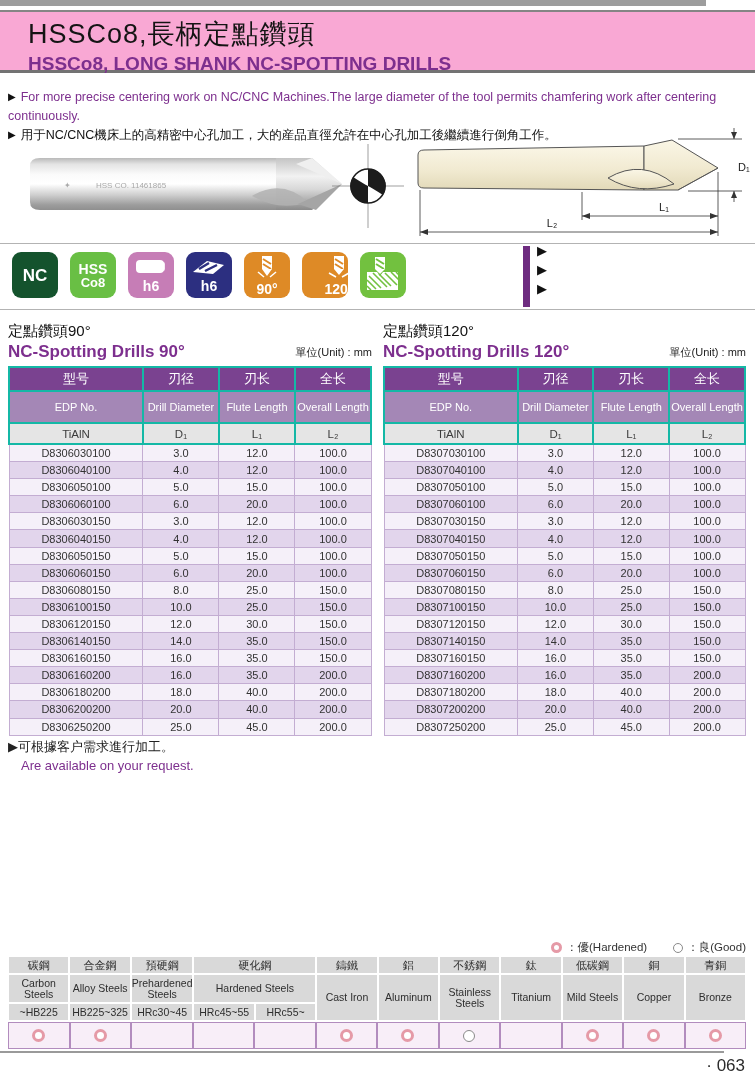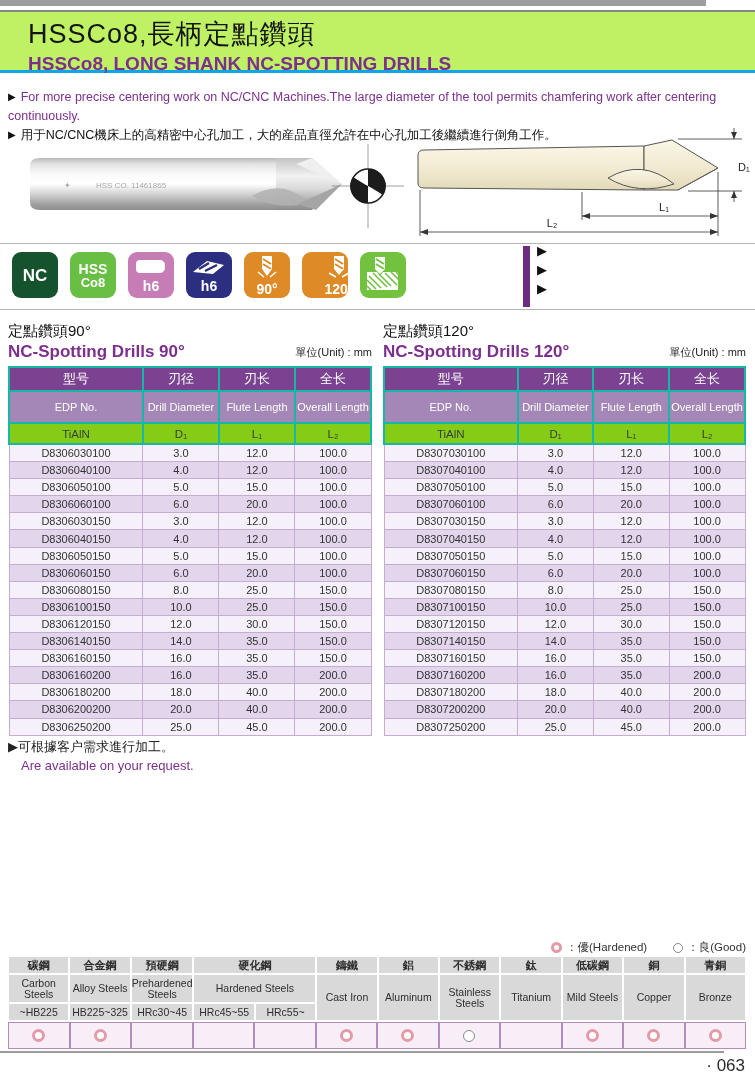--- a/index.html
+++ b/index.html
@@ -1,20 +1,20 @@
 <!DOCTYPE html>
 <html><head>
 <meta charset="utf-8">
 <style>
   html,body{margin:0;padding:0;background:#fff;}
   .page{position:relative;width:755px;height:1088px;background:#fff;overflow:hidden;
         font-family:"Liberation Sans","DejaVu Sans",sans-serif;color:#222;}
   .topstrip{position:absolute;left:0;top:0;width:706px;height:6px;background:#9d9d9d;}
-  .titlebox{position:absolute;left:0;top:10px;width:755px;height:63px;background:#bef264;
-            border-top:2px solid #858585;border-bottom:3px solid #0ea5e9;box-sizing:border-box;
+  .titlebox{position:absolute;left:0;top:10px;width:755px;height:63px;background:#f9a8d4;
+            border-top:2px solid #858585;border-bottom:3px solid #737373;box-sizing:border-box;
             padding:4px 0 0 28px;}
   .t-zh{font-size:27px;color:#141414;letter-spacing:1px;}
   .t-en{font-size:19px;font-weight:bold;color:#7d2f8e;margin-top:1px;}
   .bullets{position:absolute;left:8px;top:88px;width:742px;}
   .bline{font-size:12.5px;line-height:19px;}
   .bline .marker{font-size:10px;margin-right:5px;position:relative;top:-1px;color:#111;}
   .b-zh{color:#111;}
   .b-en{color:#7d2f8e;}
   .photo{position:absolute;left:24px;top:136px;width:382px;height:102px;}
   .drawing{position:absolute;left:412px;top:128px;width:340px;height:114px;}
@@ -32,40 +32,40 @@
   .dtable{position:absolute;top:322px;width:364px;}
   .sec-zh{font-size:15px;color:#111;}
   .secline{display:flex;align-items:flex-end;justify-content:space-between;margin-top:1px;}
   .sec-en{font-size:17px;font-weight:bold;color:#7d2f8e;}
   .unit{font-size:11px;color:#222;padding-bottom:2px;}
   table.drill{width:100%;border-collapse:collapse;margin-top:4px;table-layout:fixed;}
   table.drill col.c0{width:37%;}
   table.drill th{border:2px solid #14b8a6;font-weight:normal;}
   .hz{background:#7a4290;color:#fff;font-size:13px;font-weight:bold;height:20px;}
   .he{background:#a487b6;color:#fff;font-size:11px;line-height:12px;height:28px;}
-  .hs{background:#84cc16;color:#3c3c3c;font-size:11.5px;font-weight:bold;height:17px;}
+  .hs{background:#e5e5e5;color:#3c3c3c;font-size:11.5px;font-weight:bold;height:17px;}
   table.drill td{border:1px solid #c3add2;font-size:11px;color:#333;text-align:center;
                  height:16.1px;padding:0;}
   table.drill tr.odd td{background:#f5f0f9;}
   table.drill tr.even td{background:#e2d5ec;}
   .footnote{position:absolute;left:8px;top:737px;font-size:13px;line-height:19px;}
   .fn-en{color:#7d2f8e;margin-left:13px;}
   .legend{position:absolute;left:300px;top:940px;width:446px;text-align:right;font-size:11.5px;
           color:#333;display:flex;justify-content:flex-end;align-items:center;gap:4px;}
   .legend .gap{width:18px;}
   .ring{display:inline-block;border-radius:50%;box-sizing:border-box;background:#fff;}
   .ring-e{width:13px;height:13px;border:3.5px solid #e59aa7;}
   .ring-g{width:12px;height:12px;border:1.5px solid #8a8a8a;}
   .legend .ring-e{width:11px;height:11px;border-width:3px;}
   .legend .ring-g{width:10px;height:10px;}
   .mat{position:absolute;left:8px;top:956px;width:738px;}
   .mgrid{display:grid;grid-template-columns:repeat(12,1fr);grid-template-rows:18px 29px 18px;}
   .mcell{background:#d9d9d9;border:1px solid #fff;display:flex;align-items:center;justify-content:center;
          text-align:center;color:#2e2e2e;box-sizing:border-box;}
-  .m-zh{font-size:11px;font-weight:bold;}
+  .m-zh{font-size:11px;font-weight:normal;}
   .m-en{font-size:10.5px;line-height:11px;}
   .m-h{font-size:10.5px;}
   .ratings{display:grid;grid-template-columns:repeat(12,1fr);margin-top:1px;}
   .rcell{height:27px;background:#f8eef8;border:1px solid #b28cbe;display:flex;align-items:center;
          justify-content:center;box-sizing:border-box;}
   .pageno{position:absolute;right:10px;top:1056px;font-size:17px;color:#2b2b2b;}
   svg text{font-family:"Liberation Sans","DejaVu Sans",sans-serif;}
 </style>
 </head>
 <body>

